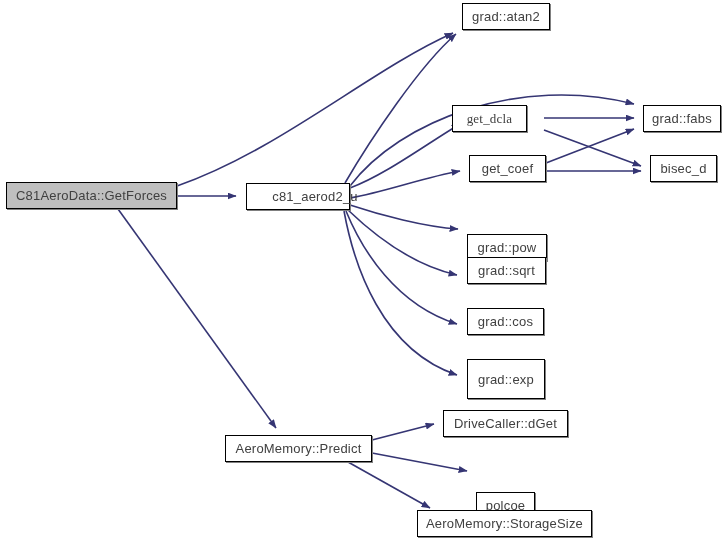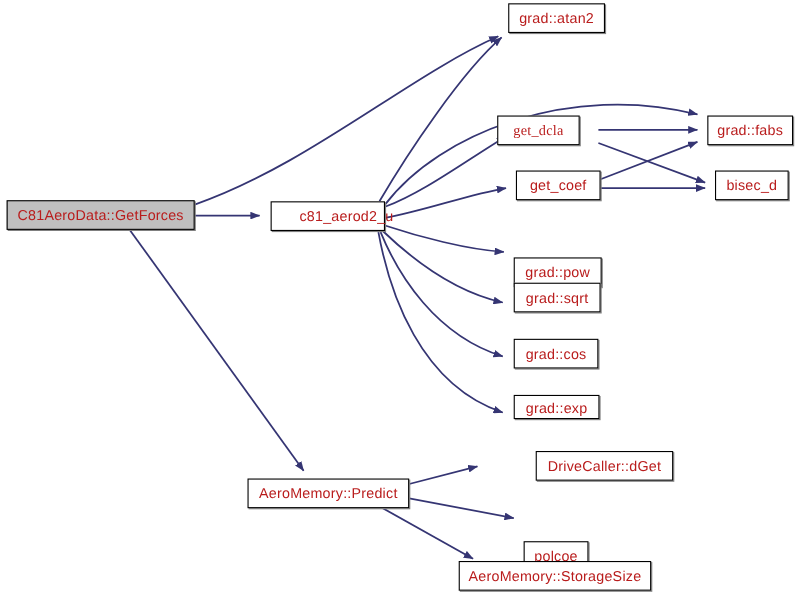--- a/index.html
+++ b/index.html
@@ -20,21 +20,21 @@
     left: 0;
     top: 0;
     width: 728px;
     height: 544px;
   }
   .gnode {
     position: absolute;
     box-sizing: border-box;
     border: 1px solid #000000;
     background: #ffffff;
-    color: #b91c1c;
+    color: #404040;
     font-size: 13px;
     line-height: 1;
     display: flex;
     align-items: center;
     justify-content: center;
     white-space: nowrap;
     box-shadow: 1px 1px 0 0 #808080;
     letter-spacing: 0.2px;
     z-index: 5;
   }
@@ -103,27 +103,27 @@
       </div>
       <div class="gnode" style="left: 467px; top: 206px; width: 80px; height: 27px; background: rgb(255, 255, 255); border-color: rgb(0, 0, 0); box-shadow: rgb(128, 128, 128) 1px 1px 0px 0px; margin-top: 28px;">
         <span class="glabel">grad::pow</span>
       </div>
       <div class="gnode" style="left: 467px; top: 257px; width: 79px; height: 27px; background: rgb(255, 255, 255); border-color: rgb(0, 0, 0); box-shadow: rgb(128, 128, 128) 1px 1px 0px 0px;">
         <span class="glabel">grad::sqrt</span>
       </div>
       <div class="gnode" style="left: 467px; top: 308px; width: 77px; height: 27px; background: rgb(255, 255, 255); border-color: rgb(0, 0, 0); box-shadow: rgb(128, 128, 128) 1px 1px 0px 0px;">
         <span class="glabel">grad::cos</span>
       </div>
-      <div class="gnode" style="left: 467px; top: 359px; width: 78px; height: 22px; background: rgb(255, 255, 255); border-color: rgb(0, 0, 0); box-shadow: rgb(128, 128, 128) 1px 1px 0px 0px;">
+      <div class="gnode" style="left: 467px; top: 359px; width: 78px; height: 40px; background: rgb(255, 255, 255); border-color: rgb(0, 0, 0); box-shadow: rgb(128, 128, 128) 1px 1px 0px 0px;">
         <span class="glabel">grad::exp</span>
       </div>
       <div class="gnode" style="left: 225px; top: 435px; width: 147px; height: 27px; background: rgb(255, 255, 255); border-color: rgb(0, 0, 0); box-shadow: rgb(128, 128, 128) 1px 1px 0px 0px;">
         <span class="glabel">AeroMemory::Predict</span>
       </div>
-      <div class="gnode" style="left: 443px; top: 410px; width: 125px; height: 27px; background: rgb(255, 255, 255); border-color: rgb(0, 0, 0); box-shadow: rgb(128, 128, 128) 1px 1px 0px 0px; margin-left: 44px;">
+      <div class="gnode" style="left: 443px; top: 410px; width: 125px; height: 27px; background: rgb(255, 255, 255); border-color: rgb(0, 0, 0); box-shadow: rgb(128, 128, 128) 1px 1px 0px 0px;">
         <span class="glabel">DriveCaller::dGet</span>
       </div>
       <div class="gnode" style="left: 476px; top: 460px; width: 59px; height: 27px; background: rgb(255, 255, 255); border-color: rgb(0, 0, 0); box-shadow: rgb(128, 128, 128) 1px 1px 0px 0px; margin-top: 32px;">
         <span class="glabel">polcoe</span>
       </div>
       <div class="gnode" style="left: 417px; top: 510px; width: 175px; height: 27px; background: rgb(255, 255, 255); border-color: rgb(0, 0, 0); box-shadow: rgb(128, 128, 128) 1px 1px 0px 0px;">
         <span class="glabel">AeroMemory::StorageSize</span>
       </div>
     </div>
 

